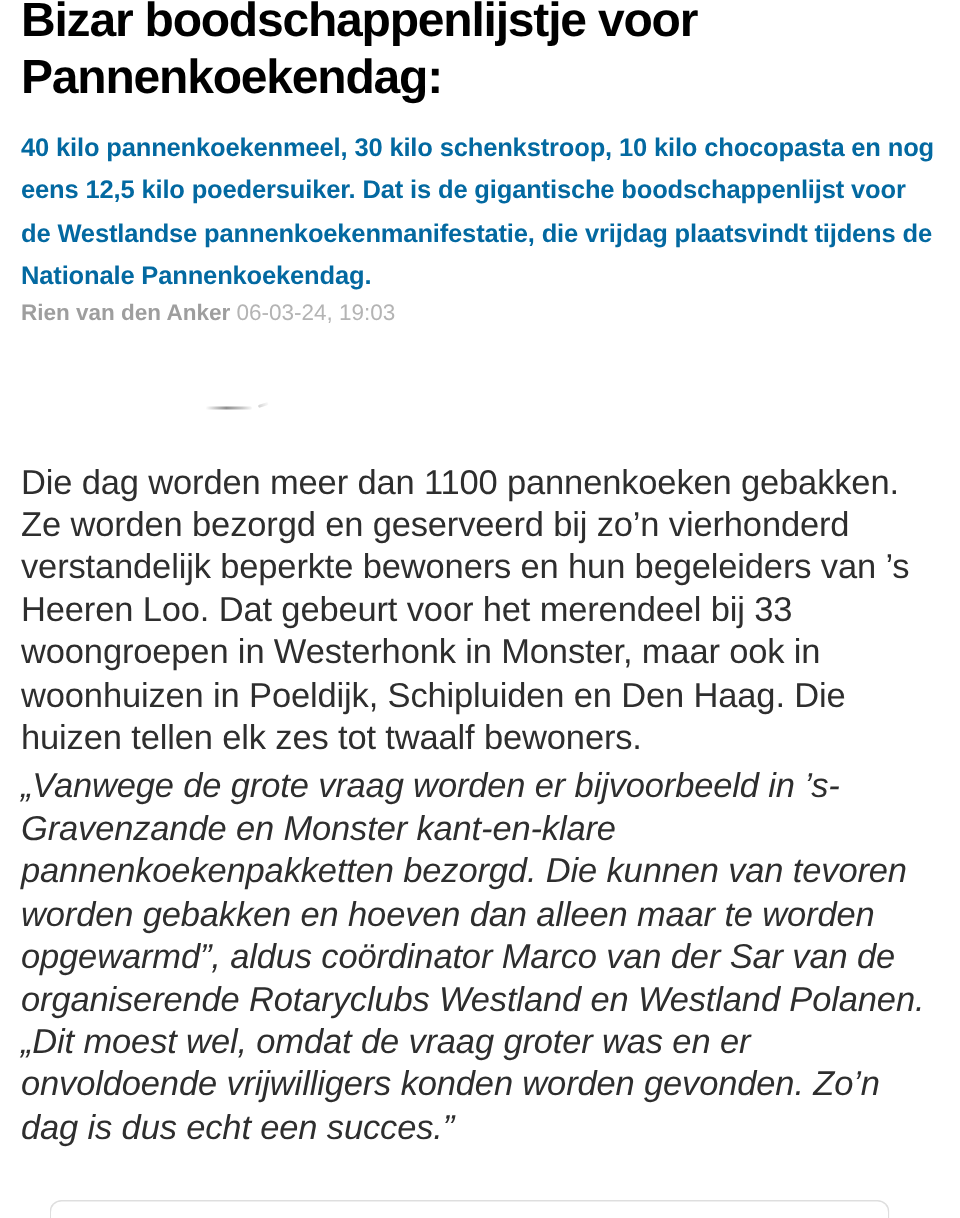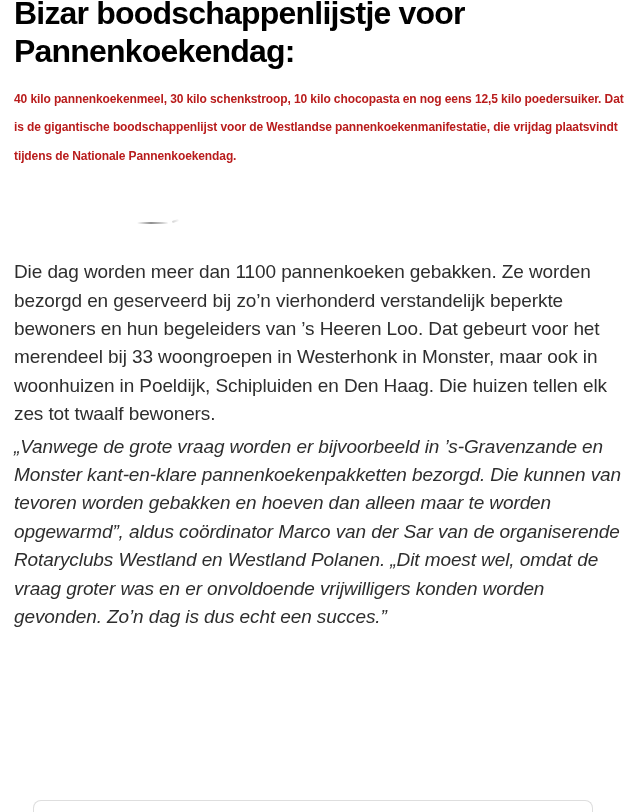--- a/index.html
+++ b/index.html
@@ -21,22 +21,22 @@
     color: #000000;
     font-size: 32px;
     line-height: 38px;
     font-weight: 700;
     letter-spacing: -0.8px;
   }
   h1.headline span { display: block; white-space: nowrap; }
   .lede {
     margin-top: 15px;
     width: 614px;
-    color: #b91c1c;
-    font-size: 12px;
+    color: #0369a1;
+    font-size: 17px;
     line-height: 28.4px;
     font-weight: 700;
     letter-spacing: -0.1px;
   }
   .byline {
     margin-top: 0;
     height: 20px;
     font-size: 15px;
     line-height: 20px;
   }
@@ -62,21 +62,21 @@
     top: -2px;
     width: 7px;
     height: 2px;
     background: linear-gradient(90deg, rgba(190,190,190,0.7), rgba(220,220,220,0.15));
     transform: rotate(-18deg);
     border-radius: 1px;
   }
   .body-text { margin-top: 33px; width: 616px; }
   .body-text p {
     color: #2e2e2e;
-    font-size: 19px;
+    font-size: 23px;
     line-height: 28.4px;
     letter-spacing: -0.1px;
     font-weight: 400;
   }
   .body-text p + p { margin-top: 4px; font-style: italic; }
   .related-card {
     position: absolute;
     left: 33px;
     top: 806px;
     width: 560px;
@@ -93,20 +93,24 @@
 
 <div class="container">
 
   <h1 class="headline">
     <span>Bizar boodschappenlijstje voor</span>
     <span>Pannenkoekendag:</span>
   </h1>
 
   <p class="lede">40 kilo pannenkoekenmeel, 30 kilo schenkstroop, 10 kilo chocopasta en nog eens 12,5 kilo poedersuiker. Dat is de gigantische boodschappenlijst voor de Westlandse pannenkoekenmanifestatie, die vrijdag plaatsvindt tijdens de Nationale Pannenkoekendag.</p>
 
+  <div class="byline">
+    <span class="author">Rien van den Anker </span>
+    <span class="timestamp">06-03-24, 19:03</span>
+  </div>
 
   <div class="artifact-wrap">
     <div class="artifact-dash"></div>
     <div class="artifact-speck"></div>
   </div>
 
   <div class="body-text">
     <p>Die dag worden meer dan 1100 pannenkoeken gebakken. Ze worden bezorgd en geserveerd bij zo’n vierhonderd verstandelijk beperkte bewoners en hun begeleiders van ’s Heeren Loo. Dat gebeurt voor het merendeel bij 33 woongroepen in Westerhonk in Monster, maar ook in woonhuizen in Poeldijk, Schipluiden en Den Haag. Die huizen tellen elk zes tot twaalf bewoners.</p>
     <p>„Vanwege de grote vraag worden er bijvoorbeeld in ’s-Gravenzande en Monster kant-en-klare pannenkoekenpakketten bezorgd. Die kunnen van tevoren worden gebakken en hoeven dan alleen maar te worden opgewarmd”, aldus coördinator Marco van der Sar van de organiserende Rotaryclubs Westland en Westland Polanen. „Dit moest wel, omdat de vraag groter was en er onvoldoende vrijwilligers konden worden gevonden. Zo’n dag is dus echt een succes.”</p>
   </div>

